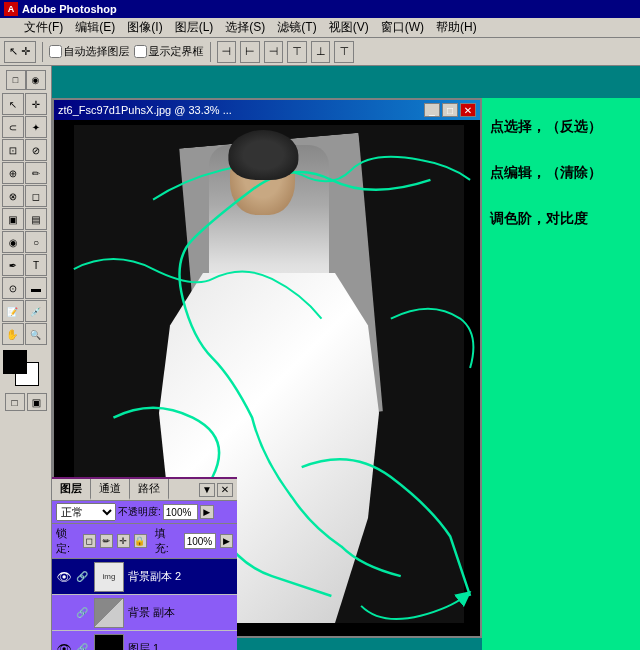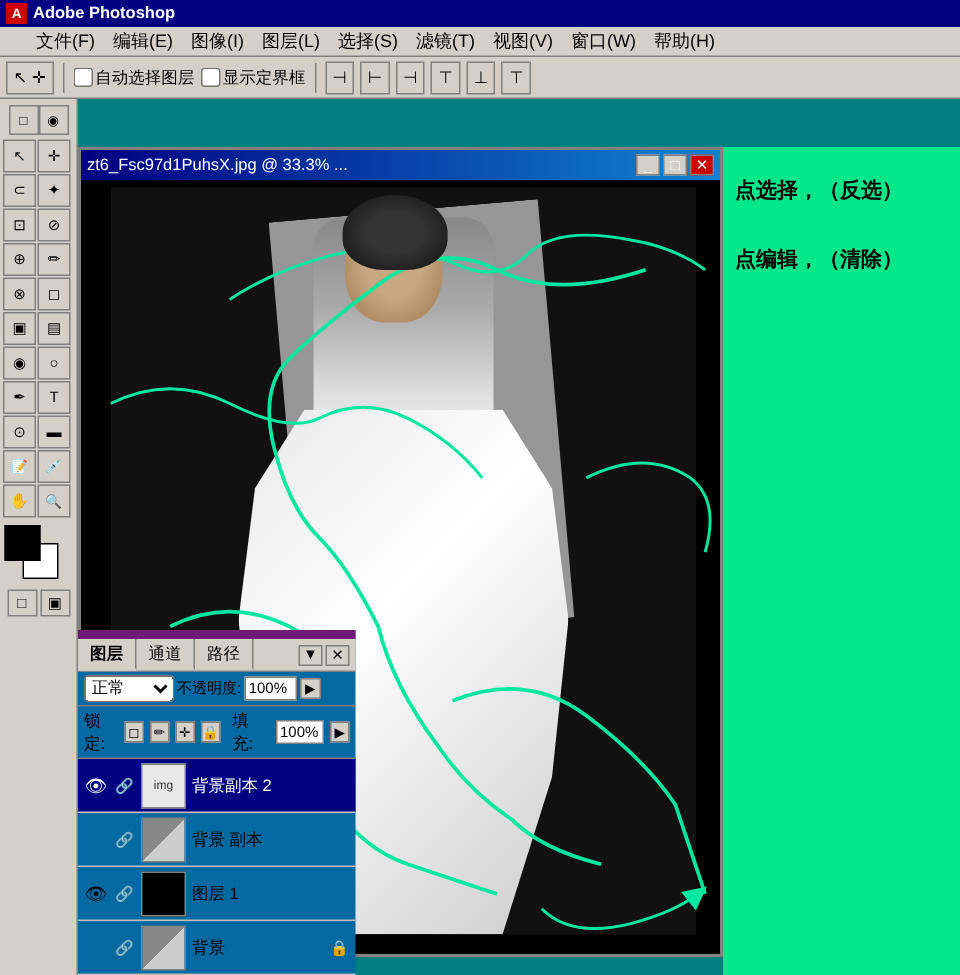--- a/index.html
+++ b/index.html
@@ -204,23 +204,23 @@
       width: 100%;
       height: 100%;
       pointer-events: none;
     }
 
     
     #layers-panel {
       position: absolute;
       bottom: 0;
       width: 185px;
-      height: 230px;
-      background: #0369a1;
-      border-top: 6px solid #701a75;
+      height: 173px;
+      background: #8b5cf6;
+      border-top: 2px solid #701a75;
     }
 
     .panel-tabs {
       display: flex;
       background: #d4d0c8;
       border-bottom: 1px solid #808080;
     }
     .panel-tab {
       padding: 2px 8px;
       font-size: 11px;
@@ -593,20 +593,21 @@
               <path d="M0,0 L8,4 L0,8 Z" fill="#00e8a0"></path>
             </marker>
           </defs>
         </svg>
       </div>
     </div>
 
     <div style="position:absolute; top:0; left:430px; right:0; bottom:0; background:#00e88a; padding:10px 8px;">
       <div class="annotation-text" style="position:relative; top:10px; font-size:14px; margin-bottom:28px;">点选择，（反选）</div>
       <div class="annotation-text" style="position:relative; top:10px; font-size:14px; margin-bottom:28px;">点编辑，（清除）</div>
+      <div class="annotation-text" style="position:relative; top:10px; font-size:14px; margin-bottom:28px;">调色阶，对比度</div>
     </div>
 
 
     <div id="layers-panel">
       <div class="panel-tabs">
         <div class="panel-tab active">图层</div>
         <div class="panel-tab">通道</div>
         <div class="panel-tab">路径</div>
         <div style="flex:1; display:flex; justify-content:flex-end; align-items:center; padding-right:4px;">
           <div style="width:16px;height:14px;border:1px solid #808080;background:#d4d0c8;cursor:pointer;display:flex;align-items:center;justify-content:center;font-size:10px;">▼</div>

